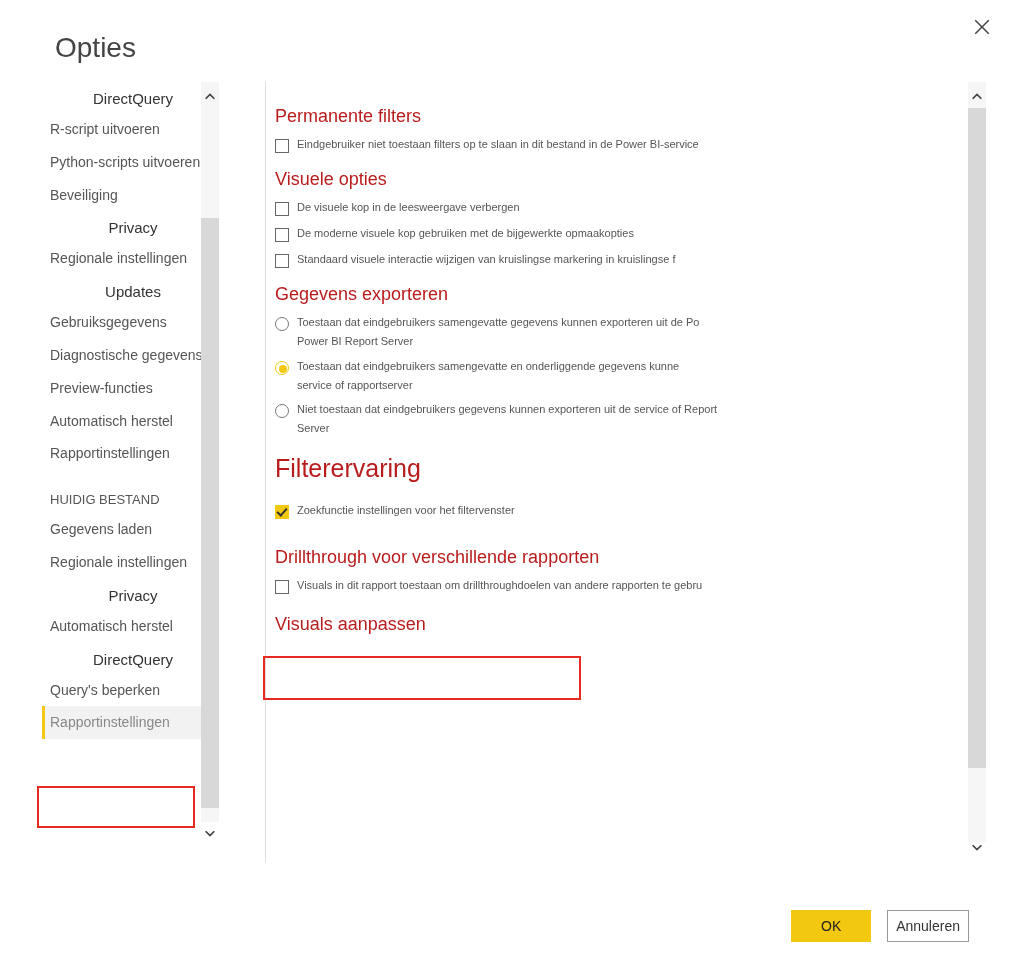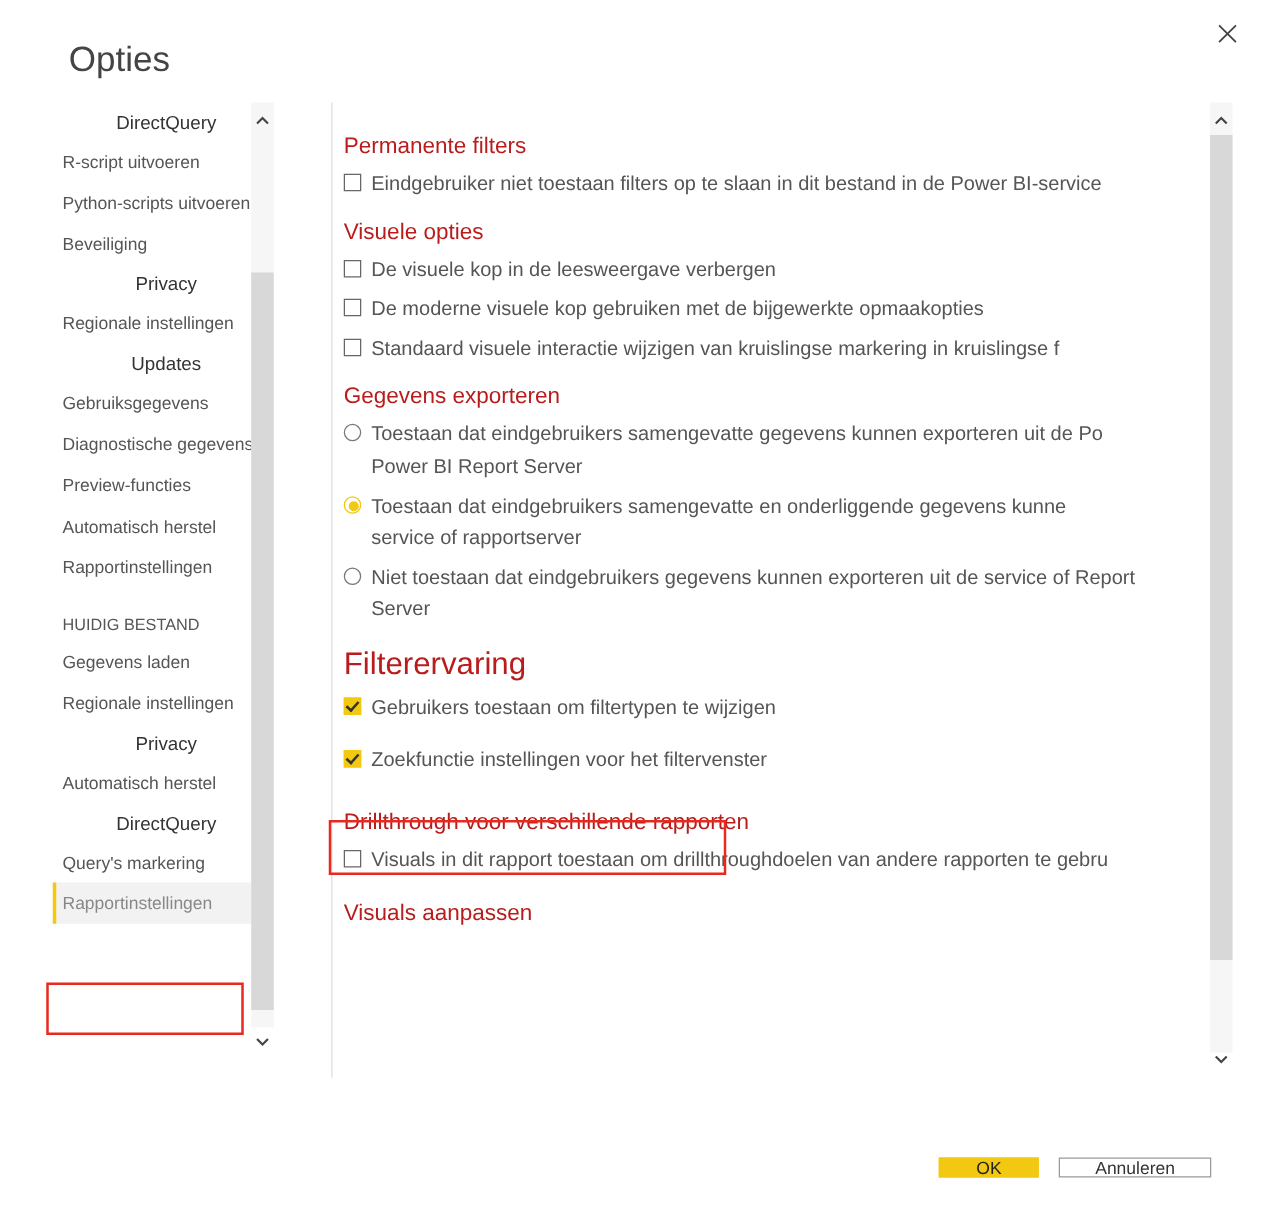--- a/index.html
+++ b/index.html
@@ -147,21 +147,21 @@
   .opt-heading.big {
     font-size: 25px;
     font-weight: 300;
   }
   .check-row, .radio-row {
     display: flex;
     align-items: flex-start;
     margin: 10px 0;
     cursor: pointer;
     color: #555;
-    font-size: 16px;
+    font-size: 11px;
   }
   .check-box {
     width: 14px;
     height: 14px;
     border: 1.5px solid #666;
     margin-right: 8px;
     flex-shrink: 0;
     margin-top: 2px;
     position: relative;
     background: #fff;
@@ -253,22 +253,22 @@
   
   .footer {
     position: absolute;
     bottom: 30px;
     right: 40px;
     display: flex;
     gap: 16px;
   }
   .btn {
     min-width: 80px;
-    height: 16px;
-    padding: 0 28px;
+    height: 32px;
+    padding: 0 8px;
     font-size: 14px;
     border: 1px solid #999;
     background: #fff;
     cursor: pointer;
     display: inline-flex;
     align-items: center;
     justify-content: center;
     color: #333;
   }
   .btn.primary {
@@ -318,21 +318,21 @@
         <div class="side-item">Diagnostische gegevens</div>
         <div class="side-item">Preview-functies</div>
         <div class="side-item">Automatisch herstel</div>
         <div class="side-item">Rapportinstellingen</div>
         <div class="side-section-label">HUIDIG BESTAND</div>
         <div class="side-item">Gegevens laden</div>
         <div class="side-item">Regionale instellingen</div>
         <div class="side-header">Privacy</div>
         <div class="side-item">Automatisch herstel</div>
         <div class="side-header">DirectQuery</div>
-        <div class="side-item">Query's markering</div>
+        <div class="side-item">Query's beperken</div>
         <div class="side-item side-selected">Rapportinstellingen</div>
       </div>
 
       <div class="side-highlight-box" style="left:37px; top:704px; width:158px; height:42px;"></div>
     </div>
 
     <div class="divider"></div>
 
     <div class="content-wrap">
       <div class="content-scroll-track"></div>
@@ -387,24 +387,20 @@
         </label>
         <label class="radio-row">
           <span class="radio-dot"></span>
           <span class="opt-label">
             <span>Niet toestaan dat eindgebruikers gegevens kunnen exporteren uit de service of Report</span>
             <span class="sub-line">Server</span>
           </span>
         </label>
 
         <div class="opt-heading big" style="margin-top:18px; margin-bottom:2px;">Filterervaring</div>
-        <label class="check-row">
-          <span class="check-box checked"></span>
-          <span class="opt-label">Gebruikers toestaan om filtertypen te wijzigen</span>
-        </label>
         <label class="check-row" style="margin-top:20px;">
           <span class="check-box checked"></span>
           <span class="opt-label">Zoekfunctie instellingen voor het filtervenster</span>
         </label>
 
         <div class="opt-heading" style="margin-top:28px;">Drillthrough voor verschillende rapporten</div>
         <label class="check-row">
           <span class="check-box"></span>
           <span class="opt-label">Visuals in dit rapport toestaan om drillthroughdoelen van andere rapporten te gebru</span>
         </label>

